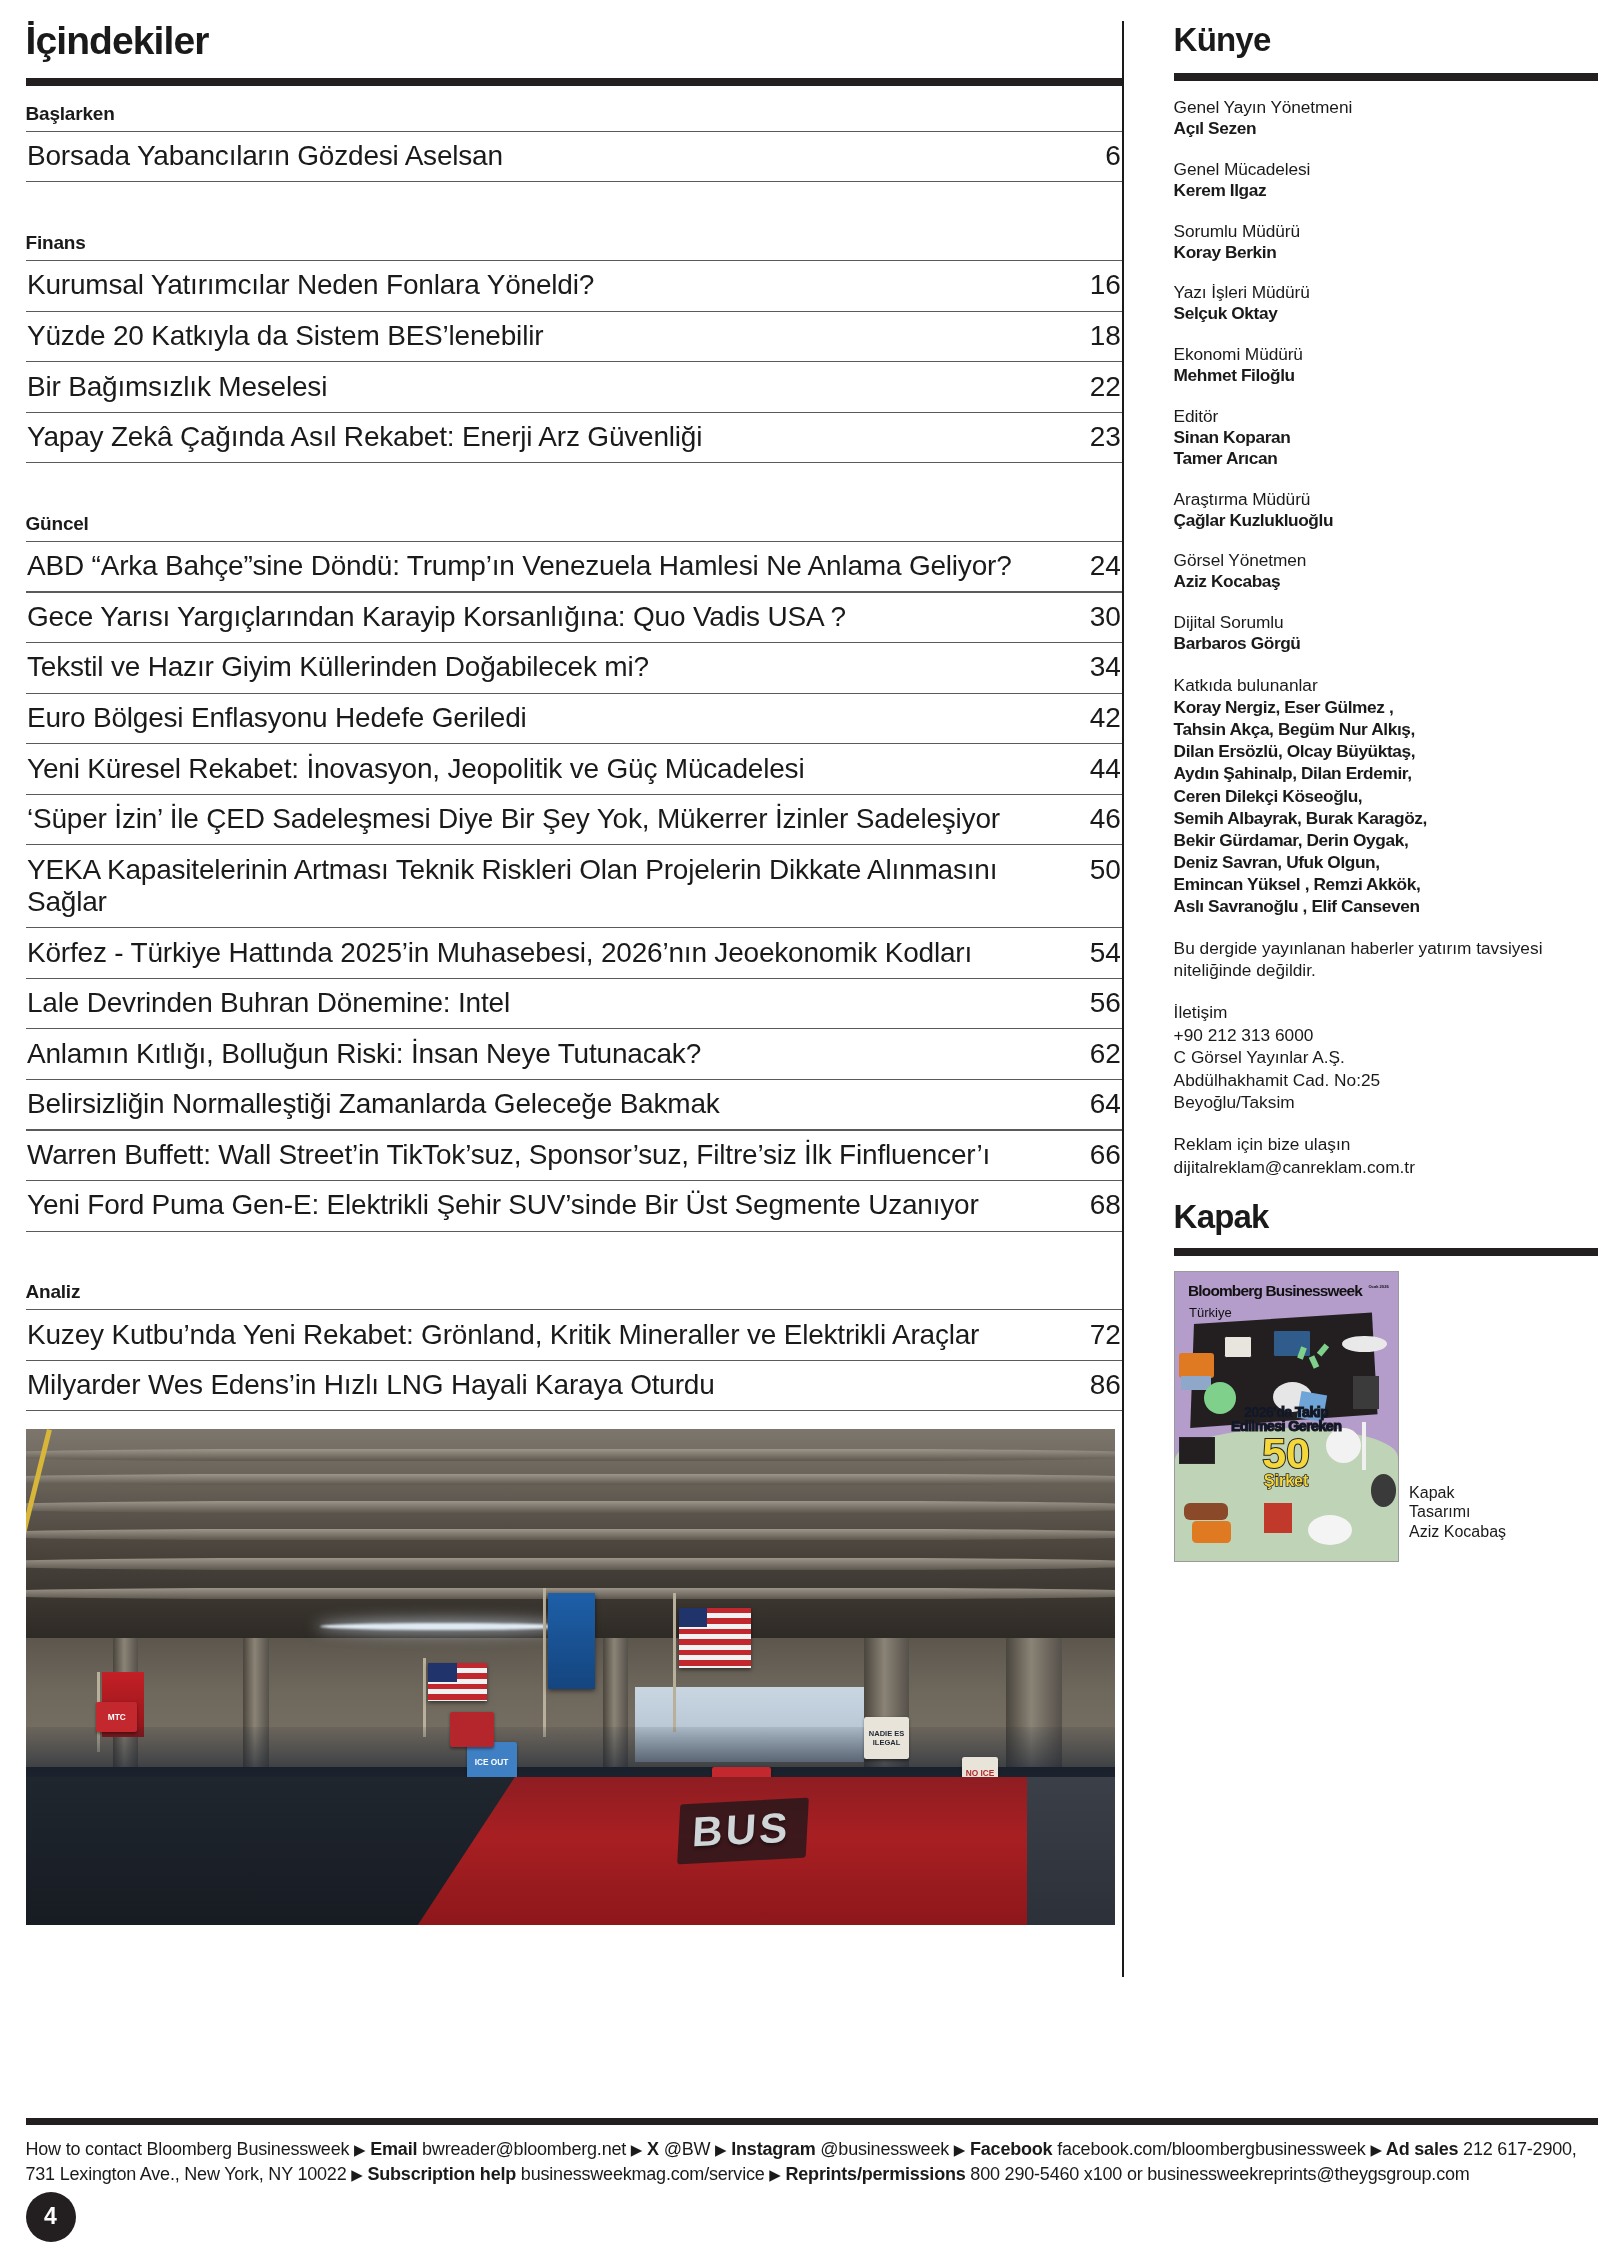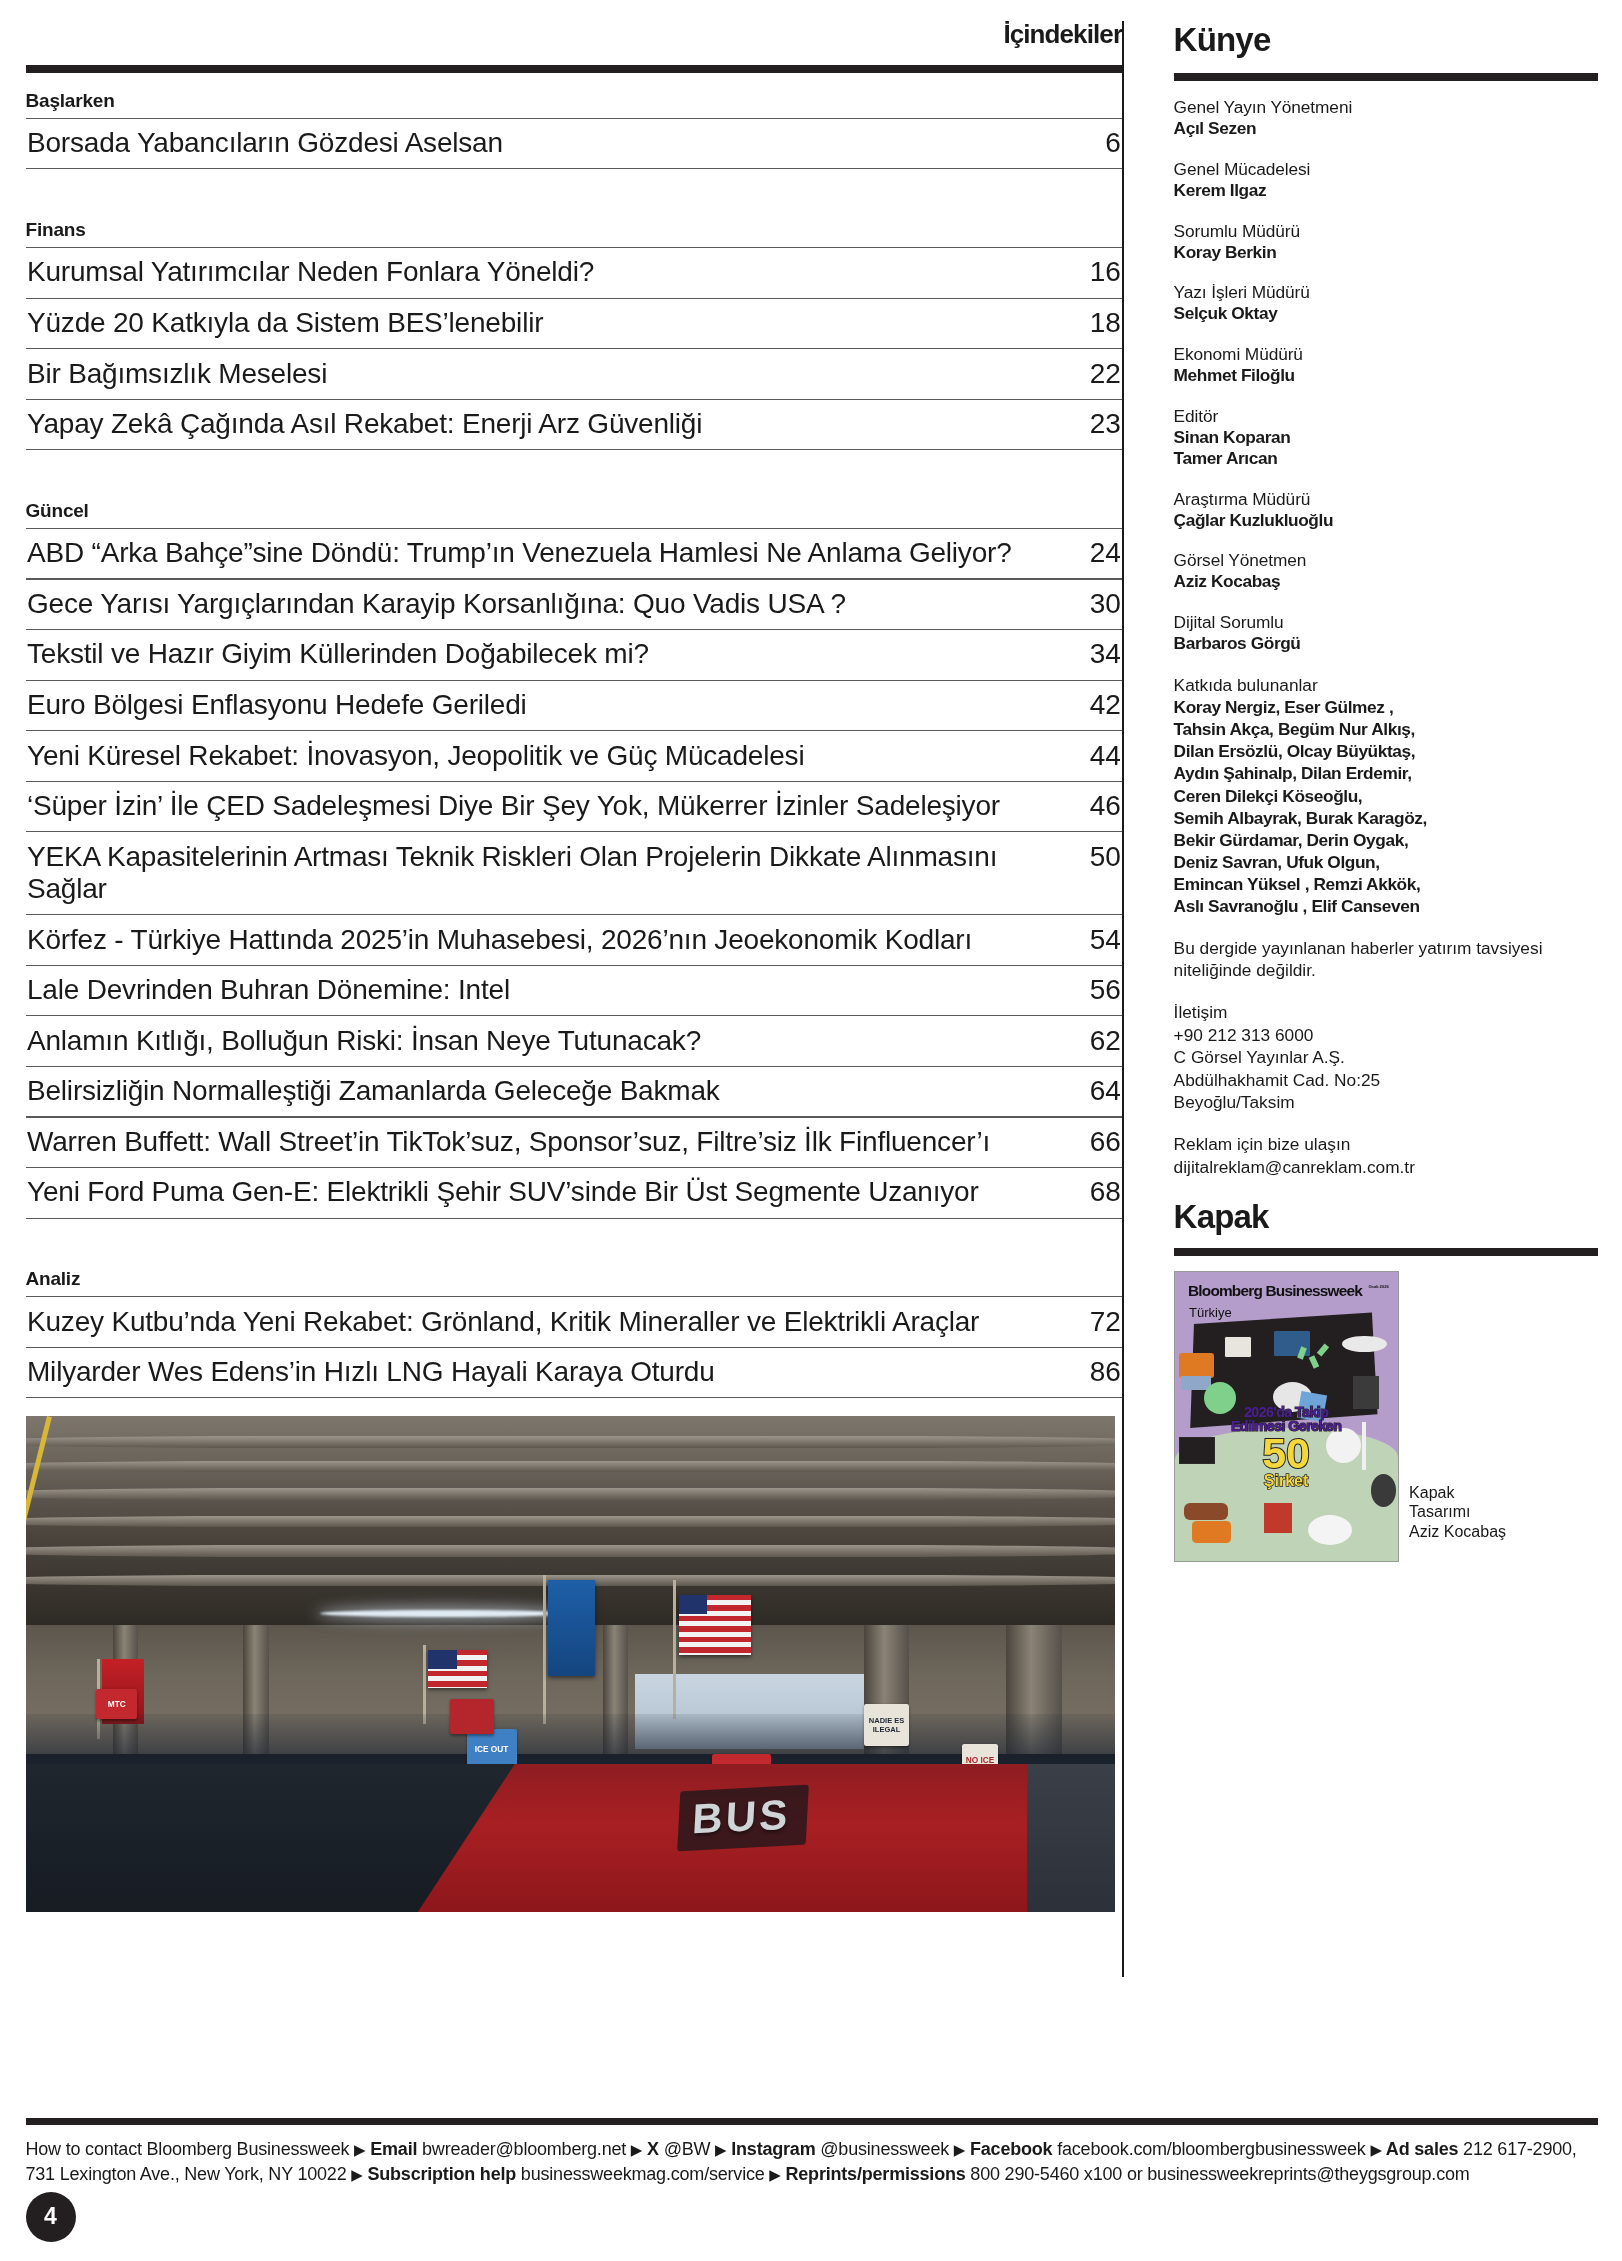--- a/index.html
+++ b/index.html
@@ -24,26 +24,25 @@
     display: flex;
     width: 100%;
     height: 1956px;
   }
   .col-left  { width: 1115px; position: relative; }
   .col-rule  { width: 1.5px; background: #1a1a1a; margin: 0 0 0 0; flex: 0 0 1.5px; }
   .col-right { width: 481px; padding-left: 50px; position: relative; }
 
   
   .main-title {
-    font-size: 26px;
+    font-size: 39px;
     font-weight: 700;
     letter-spacing: -0.9px;
     line-height: 1.0;
     margin: 0 0 18px 0;
-    text-align: right;
   }
   .rule-thick { height: 8.3px; background: #231f20; width: 100%; }
   .rule-hair  { height: 1.1px;background: #5a5a5a; width: 100%; }
 
   .sec-head {
     font-size: 19px;
     font-weight: 700;
     letter-spacing: -0.2px;
     padding: 16.5px 0 6px 0;
   }
@@ -213,21 +212,21 @@
   }
   .cv-date {
     position:absolute; right:4%; top:4%;
     font-size:4.1px; font-weight:700; color:#111;
   }
   .cv-head {
     position:absolute; left:50%; top:46%; transform:translateX(-50%);
     text-align:center; width:86%;
   }
   .cv-h1 {
-    font-size:14.3px; font-weight:700; color:#4c1d95; line-height:1.0;
+    font-size:14.3px; font-weight:700; color:#0f172a; line-height:1.0;
     letter-spacing:-0.6px;
     -webkit-text-stroke: 1.2px #231f20; paint-order: stroke fill;
   }
   .cv-50 {
     font-size:43px; font-weight:700; color:#f4d73b; line-height:.92;
     -webkit-text-stroke: 2px #231f20; paint-order: stroke fill;
   }
   .cv-sirket {
     font-size:16px; font-weight:700; color:#f4d73b; line-height:1;
     -webkit-text-stroke: 1.4px #231f20; paint-order: stroke fill;

